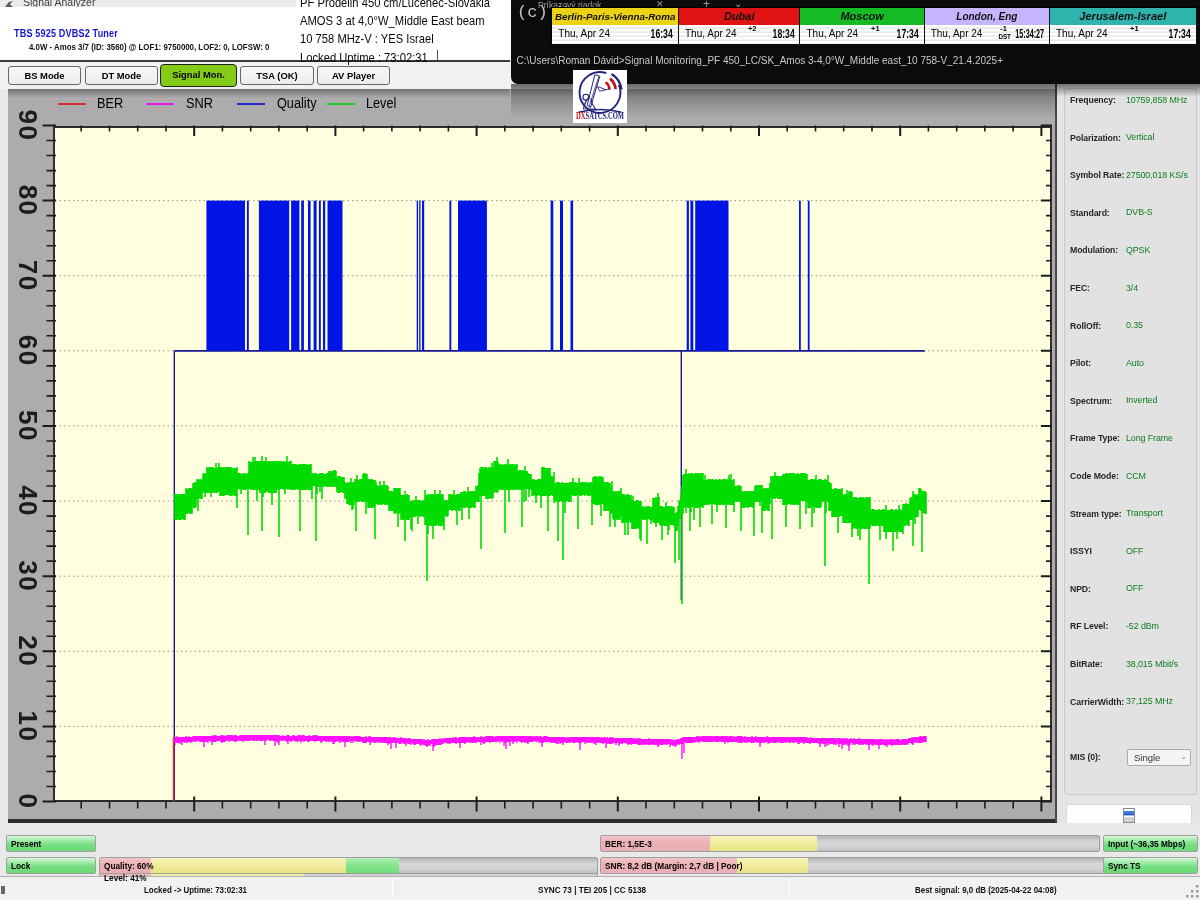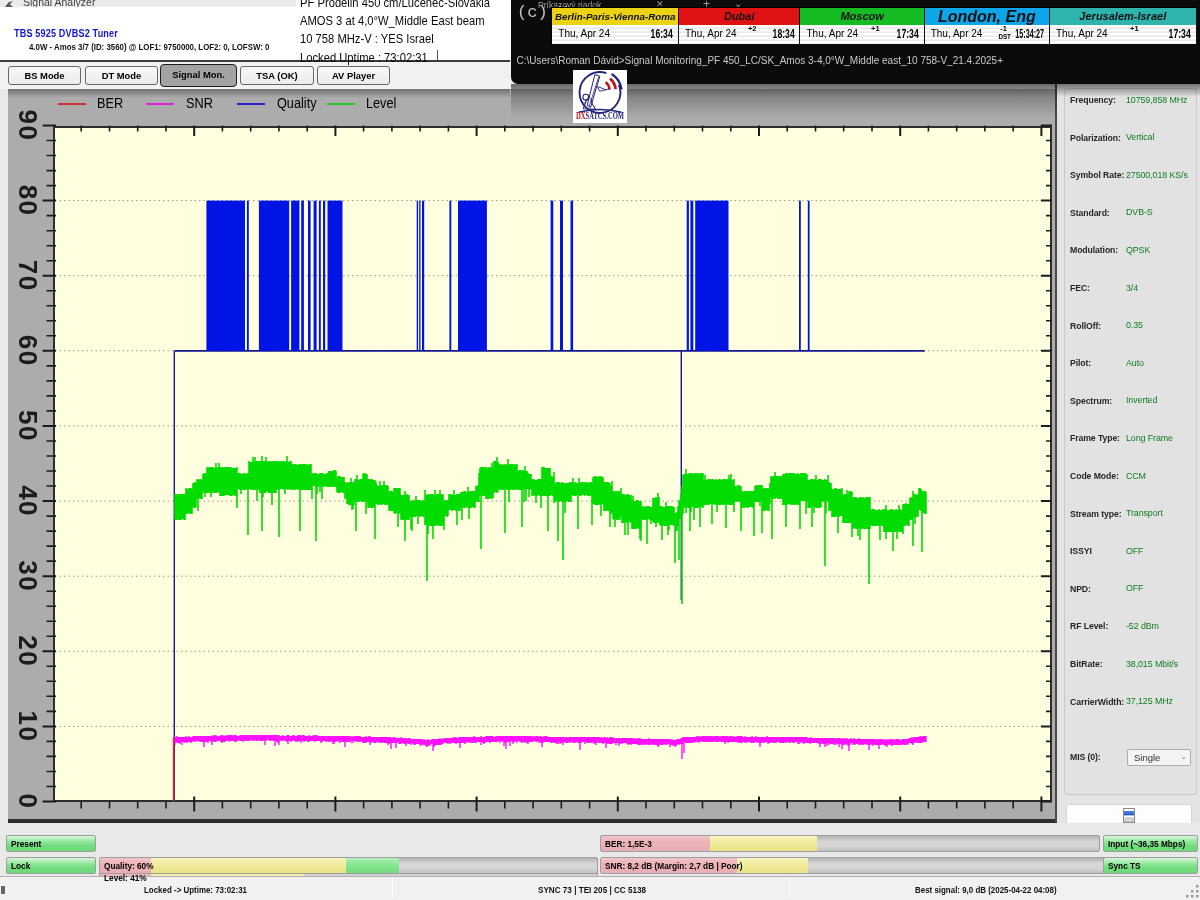--- a/index.html
+++ b/index.html
@@ -34,21 +34,21 @@
 <div class="abs" style="left:0;top:61.6px;width:511px;height:27.7px;background:#f1f1f1"></div>
 <div class="abs b" style="left:14px;top:26.5px;font-size:11.5px;color:#1414ce;transform:scale(0.79,1);transform-origin:0 0;letter-spacing:0.2px">TBS 5925 DVBS2 Tuner</div>
 <div class="abs b" style="left:29px;top:42px;font-size:9.3px;color:#111;transform:scale(0.845,1);transform-origin:0 0">4.0W - Amos 3/7 (ID: 3560) @ LOF1: 9750000, LOF2: 0, LOFSW: 0</div>
 
 <div class="abs" style="left:296px;top:0;width:214.5px;height:60.3px;background:#fff"></div>
 <div class="abs" style="left:300px;top:-6px;font-size:13.2px;color:#0a0a0a;line-height:18.2px;z-index:3;white-space:nowrap;transform:scale(0.85,1);transform-origin:0 0">PF Prodelin 450 cm/Lucenec-Slovakia<br>AMOS 3 at 4,0°W_Middle East beam<br>10 758 MHz-V : YES Israel<br>Locked Uptime : 73:02:31</div>
 <div class="abs" style="left:437px;top:50px;width:1.2px;height:10px;background:#555;z-index:4"></div>
 
 <div class="tab" style="left:8px;width:73px">BS Mode</div>
 <div class="tab" style="left:85px;width:73px">DT Mode</div>
-<div class="tab" style="left:160px;top:63.5px;height:23px;width:77px;background:#a3a3a3;border:1.6px solid #1e1e1e;border-radius:4px;line-height:20px;z-index:2">Signal Mon.</div>
+<div class="tab" style="left:160px;top:63.5px;height:23px;width:77px;background:#84cc16;border:1.6px solid #1e1e1e;border-radius:4px;line-height:20px;z-index:2">Signal Mon.</div>
 <div class="tab" style="left:240px;width:74px">TSA (OK)</div>
 <div class="tab" style="left:317px;width:73px">AV Player</div>
 
 <div class="abs" style="left:8px;top:89px;width:1049px;height:730px;background:#acacac"></div>
 <div class="abs" style="left:8px;top:89px;width:502px;height:9px;background:linear-gradient(rgba(0,0,0,.34),rgba(0,0,0,0))"></div>
 <div class="abs" style="left:8px;top:819px;width:1049px;height:3.5px;background:#2e2e2e"></div>
 
 <div class="abs" style="left:58px;top:102.8px;width:28px;height:2.2px;background:#d03030"></div>
 <div class="abs" style="left:96.5px;top:96px;font-size:13.8px;color:#000;transform:scale(0.92,1);transform-origin:0 0">BER</div>
 <div class="abs" style="left:146px;top:102.8px;width:28px;height:2.2px;background:#e020e0"></div>
@@ -126,21 +126,21 @@
       <div class="cd">Thu, Apr 24</div>
       <div class="ctm">18:34</div>
       <div class="sup" style="right:43px">+2</div>
     </div>
     <div class="clkh" style="left:248.2px;width:124.2px;background:#16bc24;font-size:11px">Moscow</div>
     <div class="clkb" style="left:248.2px;width:124.2px">
       <div class="cd">Thu, Apr 24</div>
       <div class="ctm">17:34</div>
       <div class="sup" style="right:44px">+1</div>
     </div>
-    <div class="clkh" style="left:372.4px;width:125.3px;background:#0ea5e9;font-size:16px">London, Eng</div>
+    <div class="clkh" style="left:372.4px;width:125.3px;background:#c4b5fd;font-size:10px">London, Eng</div>
     <div class="clkb" style="left:372.4px;width:125.3px">
       <div class="cd">Thu, Apr 24</div>
       <div class="ctm" style="transform:scale(0.6,1)">15:34:27</div>
       <div class="sup" style="right:42px">-1</div>
       <div style="position:absolute;right:38px;top:8px;font-weight:bold;font-size:6.3px">DST</div>
     </div>
     <div class="clkh" style="left:497.7px;width:146.6px;background:#2fb3ad;font-size:11px">Jerusalem-Israel</div>
     <div class="clkb" style="left:497.7px;width:146.6px">
       <div class="cd">Thu, Apr 24</div>
       <div class="ctm">17:34</div>

